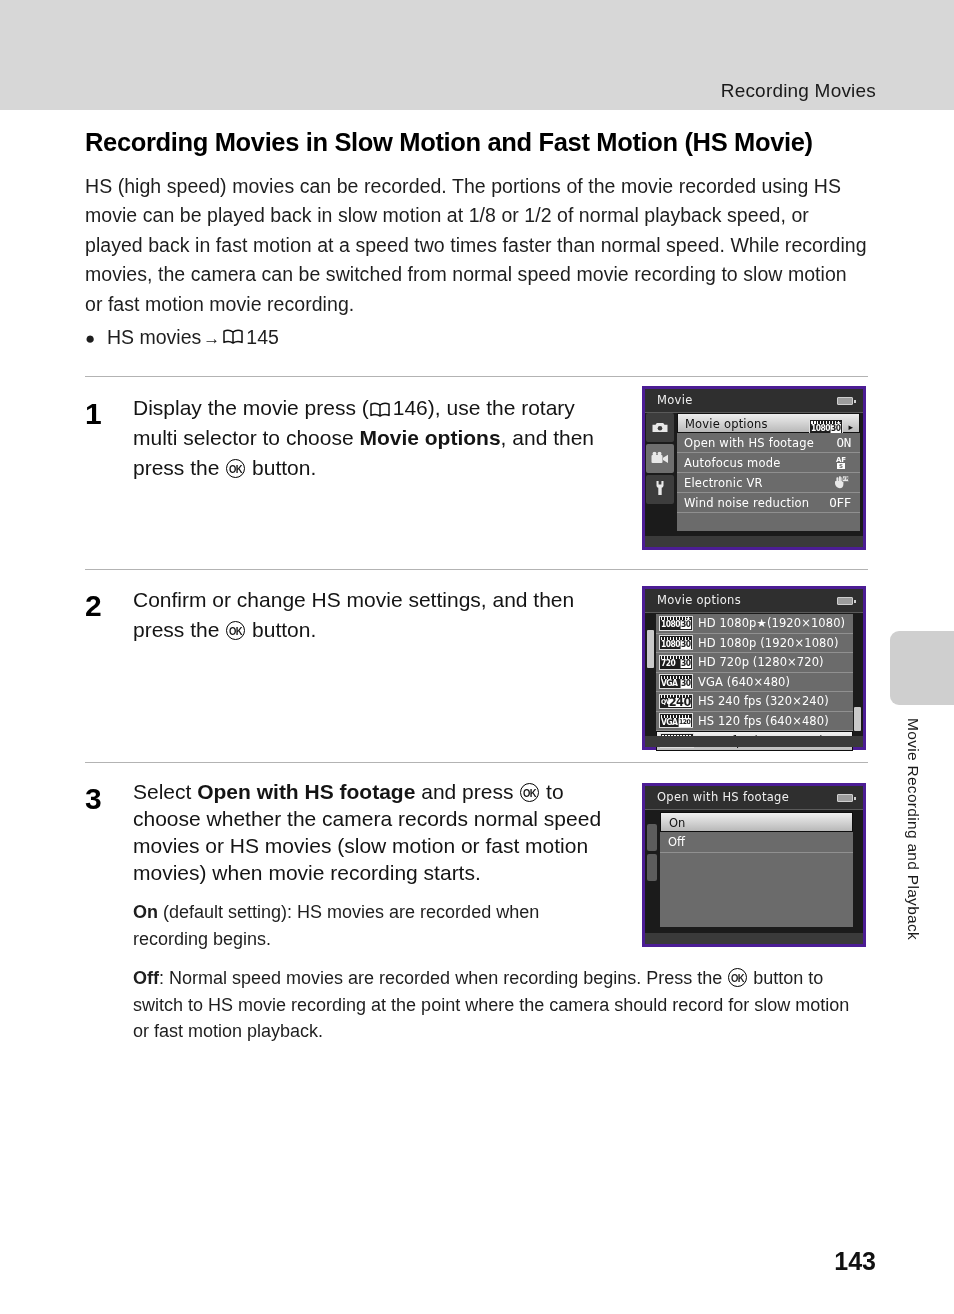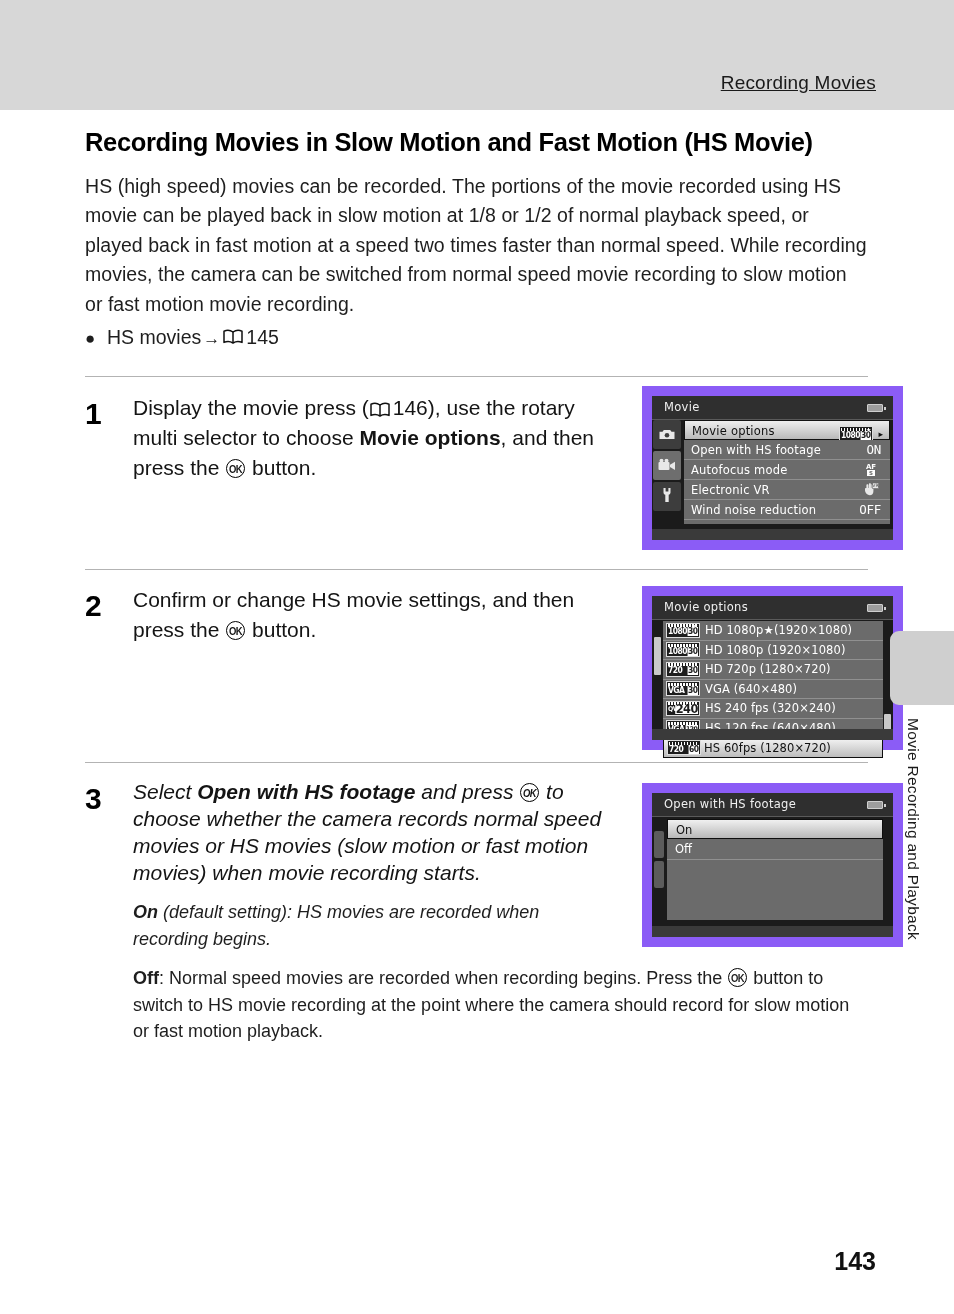--- a/index.html
+++ b/index.html
@@ -19,27 +19,26 @@
   
   .header-band {
     position: absolute;
     left: 0; top: 0;
     width: 954px; height: 110px;
     background: #d7d7d7;
   }
   .header-title {
     position: absolute;
     right: 78px;
-    top: 72px;
+    top: 80px;
     font-size: 19px;
     color: #1a1a1a;
     letter-spacing: 0.2px;
     white-space: nowrap;
     text-align: left;
-    text-decoration: underline;
   }
 
   
   .content {
     position: absolute;
     left: 85px;
     top: 110px;
     width: 783px;
   }
 
@@ -160,25 +159,25 @@
     margin: 0 2px 0 1px;
   }
   .arrow-glyph {
     font-size: 17px;
     padding: 0 2px;
   }
 
   
   .lcd {
     position: absolute;
-    width: 261px;
+    width: 224px;
     height: 164px;
-    background: #8b5cf6;
+    background: #4c1d95;
     box-sizing: border-box;
-    padding: 10px;
+    padding: 3px;
     font-family: "DejaVu Sans", sans-serif;
   }
   .lcd-inner {
     position: relative;
     width: 100%;
     height: 100%;
     background: #1b1b1b;
   }
   .lcd-titlebar {
     position: relative;
@@ -486,21 +485,21 @@
     <div class="step-num">2</div>
     <div class="step-body" style="max-width:470px;">
       <p class="step-lead"><span>Confirm or change HS movie settings, and then press the </span><span class="ok-btn"></span><span> button.</span></p>
     </div>
   </div>
 
   <hr class="rule">
 
   <div class="step" style="margin-top:15px;">
     <div class="step-num">3</div>
-    <div class="step-body" style="max-width:478px;font-style:italic;">
+    <div class="step-body" style="max-width:478px;">
       <p class="step-lead tight"><span>Select </span><b>Open with HS footage</b><span> and press </span><span class="ok-btn"></span><span> to choose whether the camera records normal speed movies or HS movies (slow motion or fast motion movies) when movie recording starts.</span></p>
       <p class="para"><b>On</b><span> (default setting): HS movies are recorded when recording begins.</span></p>
     </div>
   </div>
 
   <div style="margin-left:48px; max-width:735px;">
     <p class="para"><b>Off</b><span>: Normal speed movies are recorded when recording begins. Press the </span><span class="ok-btn"></span><span> button to switch to HS movie recording at the point where the camera should record for slow motion or fast motion playback.</span></p>
   </div>
 
 </div>

